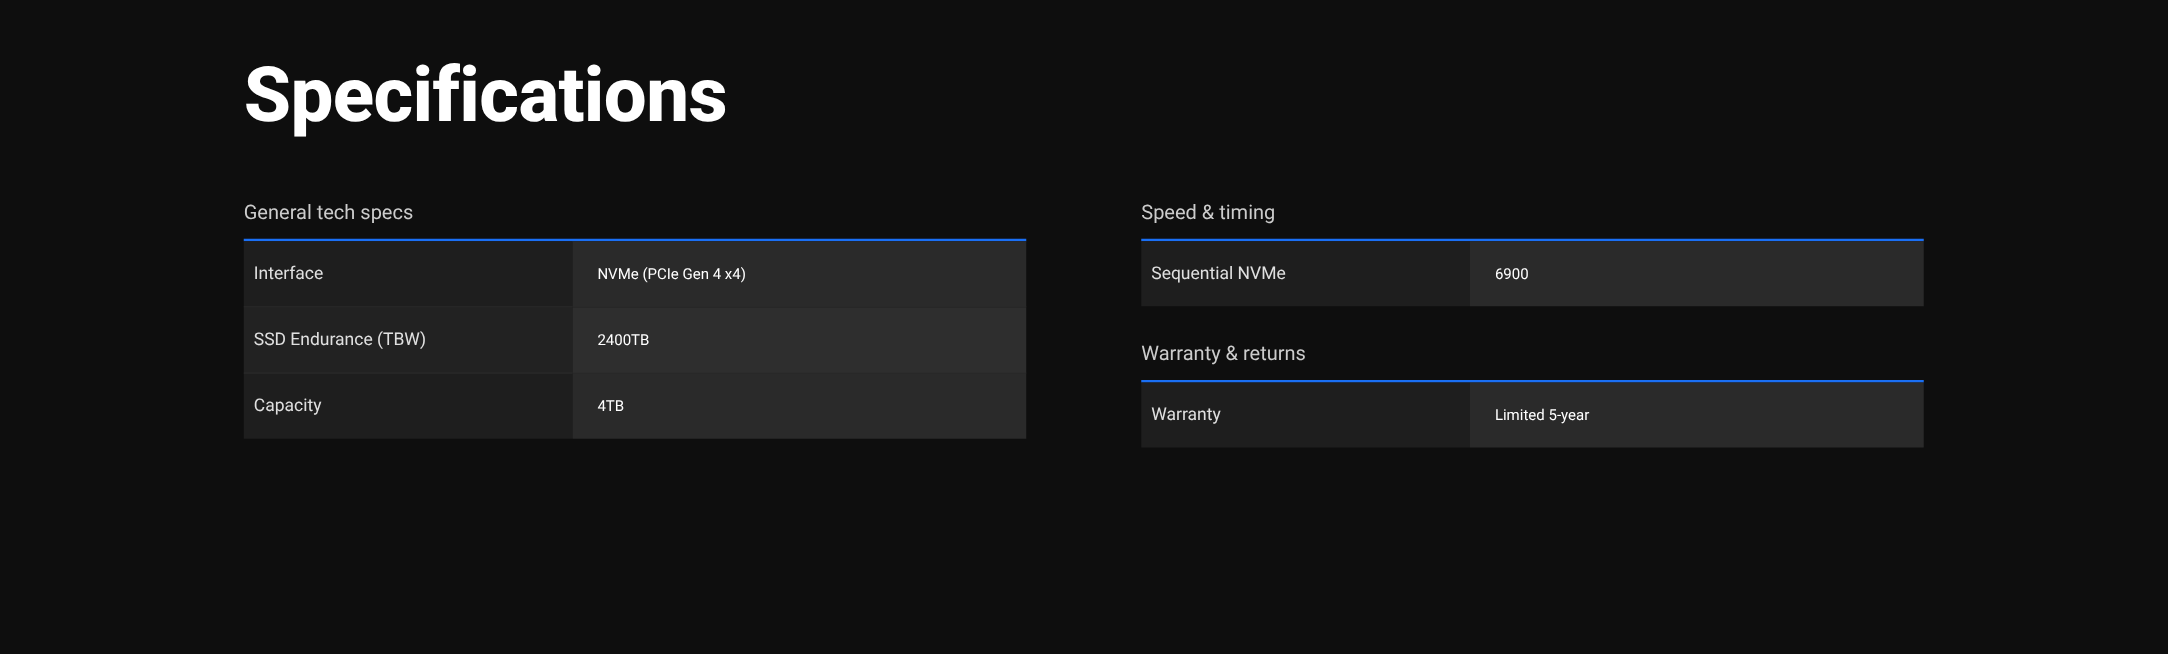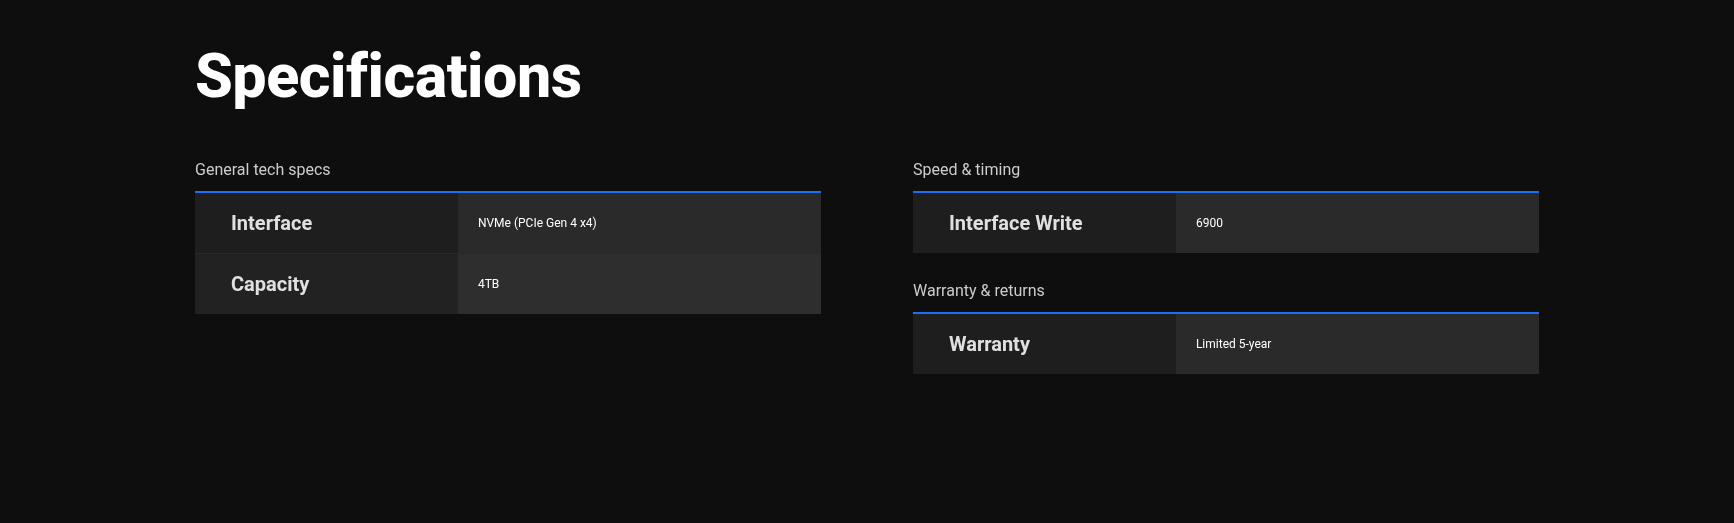--- a/index.html
+++ b/index.html
@@ -58,25 +58,25 @@
     .specs-table tr {
       border-bottom: 1px solid #2a2a2a;
     }
 
     .specs-table tr:last-child {
       border-bottom: none;
     }
 
     .spec-label {
       background-color: #1e1e1e;
-      padding: 18px 36px;
-      font-size: 20px;
+      padding: 18px 8px;
+      font-size: 14px;
       color: #e0e0e0;
       width: 42%;
-      font-weight: 700;
+      font-weight: 400;
     }
 
     .spec-value {
       background-color: #2a2a2a;
       padding: 18px 20px;
       font-size: 12px;
       color: #ffffff;
       width: 58%;
       font-weight: 400;
     }
@@ -117,36 +117,40 @@
   <div class="specs-section">
     <div class="section-heading">General tech specs</div>
     <hr class="section-divider">
     <table class="specs-table">
       <tbody id="left-tbody">
           <tr>
       <td class="spec-label">Interface</td>
       <td class="spec-value">NVMe (PCIe Gen 4 x4)</td>
     </tr>
           <tr>
+      <td class="spec-label">SSD Endurance (TBW)</td>
+      <td class="spec-value">2400TB</td>
+    </tr>
+          <tr>
       <td class="spec-label">Capacity</td>
       <td class="spec-value">4TB</td>
     </tr>
         </tbody>
     </table>
   </div>
 
   <div class="specs-section right-column">
     <div id="right-sections-container">
         <div>
           <div class="section-heading">Speed &amp; timing</div>
           <hr class="section-divider">
           <table class="specs-table">
             <tbody>
               <tr>
-        <td class="spec-label">Interface Write</td>
+        <td class="spec-label">Sequential NVMe</td>
         <td class="spec-value">6900</td>
       </tr>
             </tbody>
           </table>
         </div>
         <div class="right-section-gap">
           <div class="section-heading">Warranty &amp; returns</div>
           <hr class="section-divider">
           <table class="specs-table">
             <tbody>

